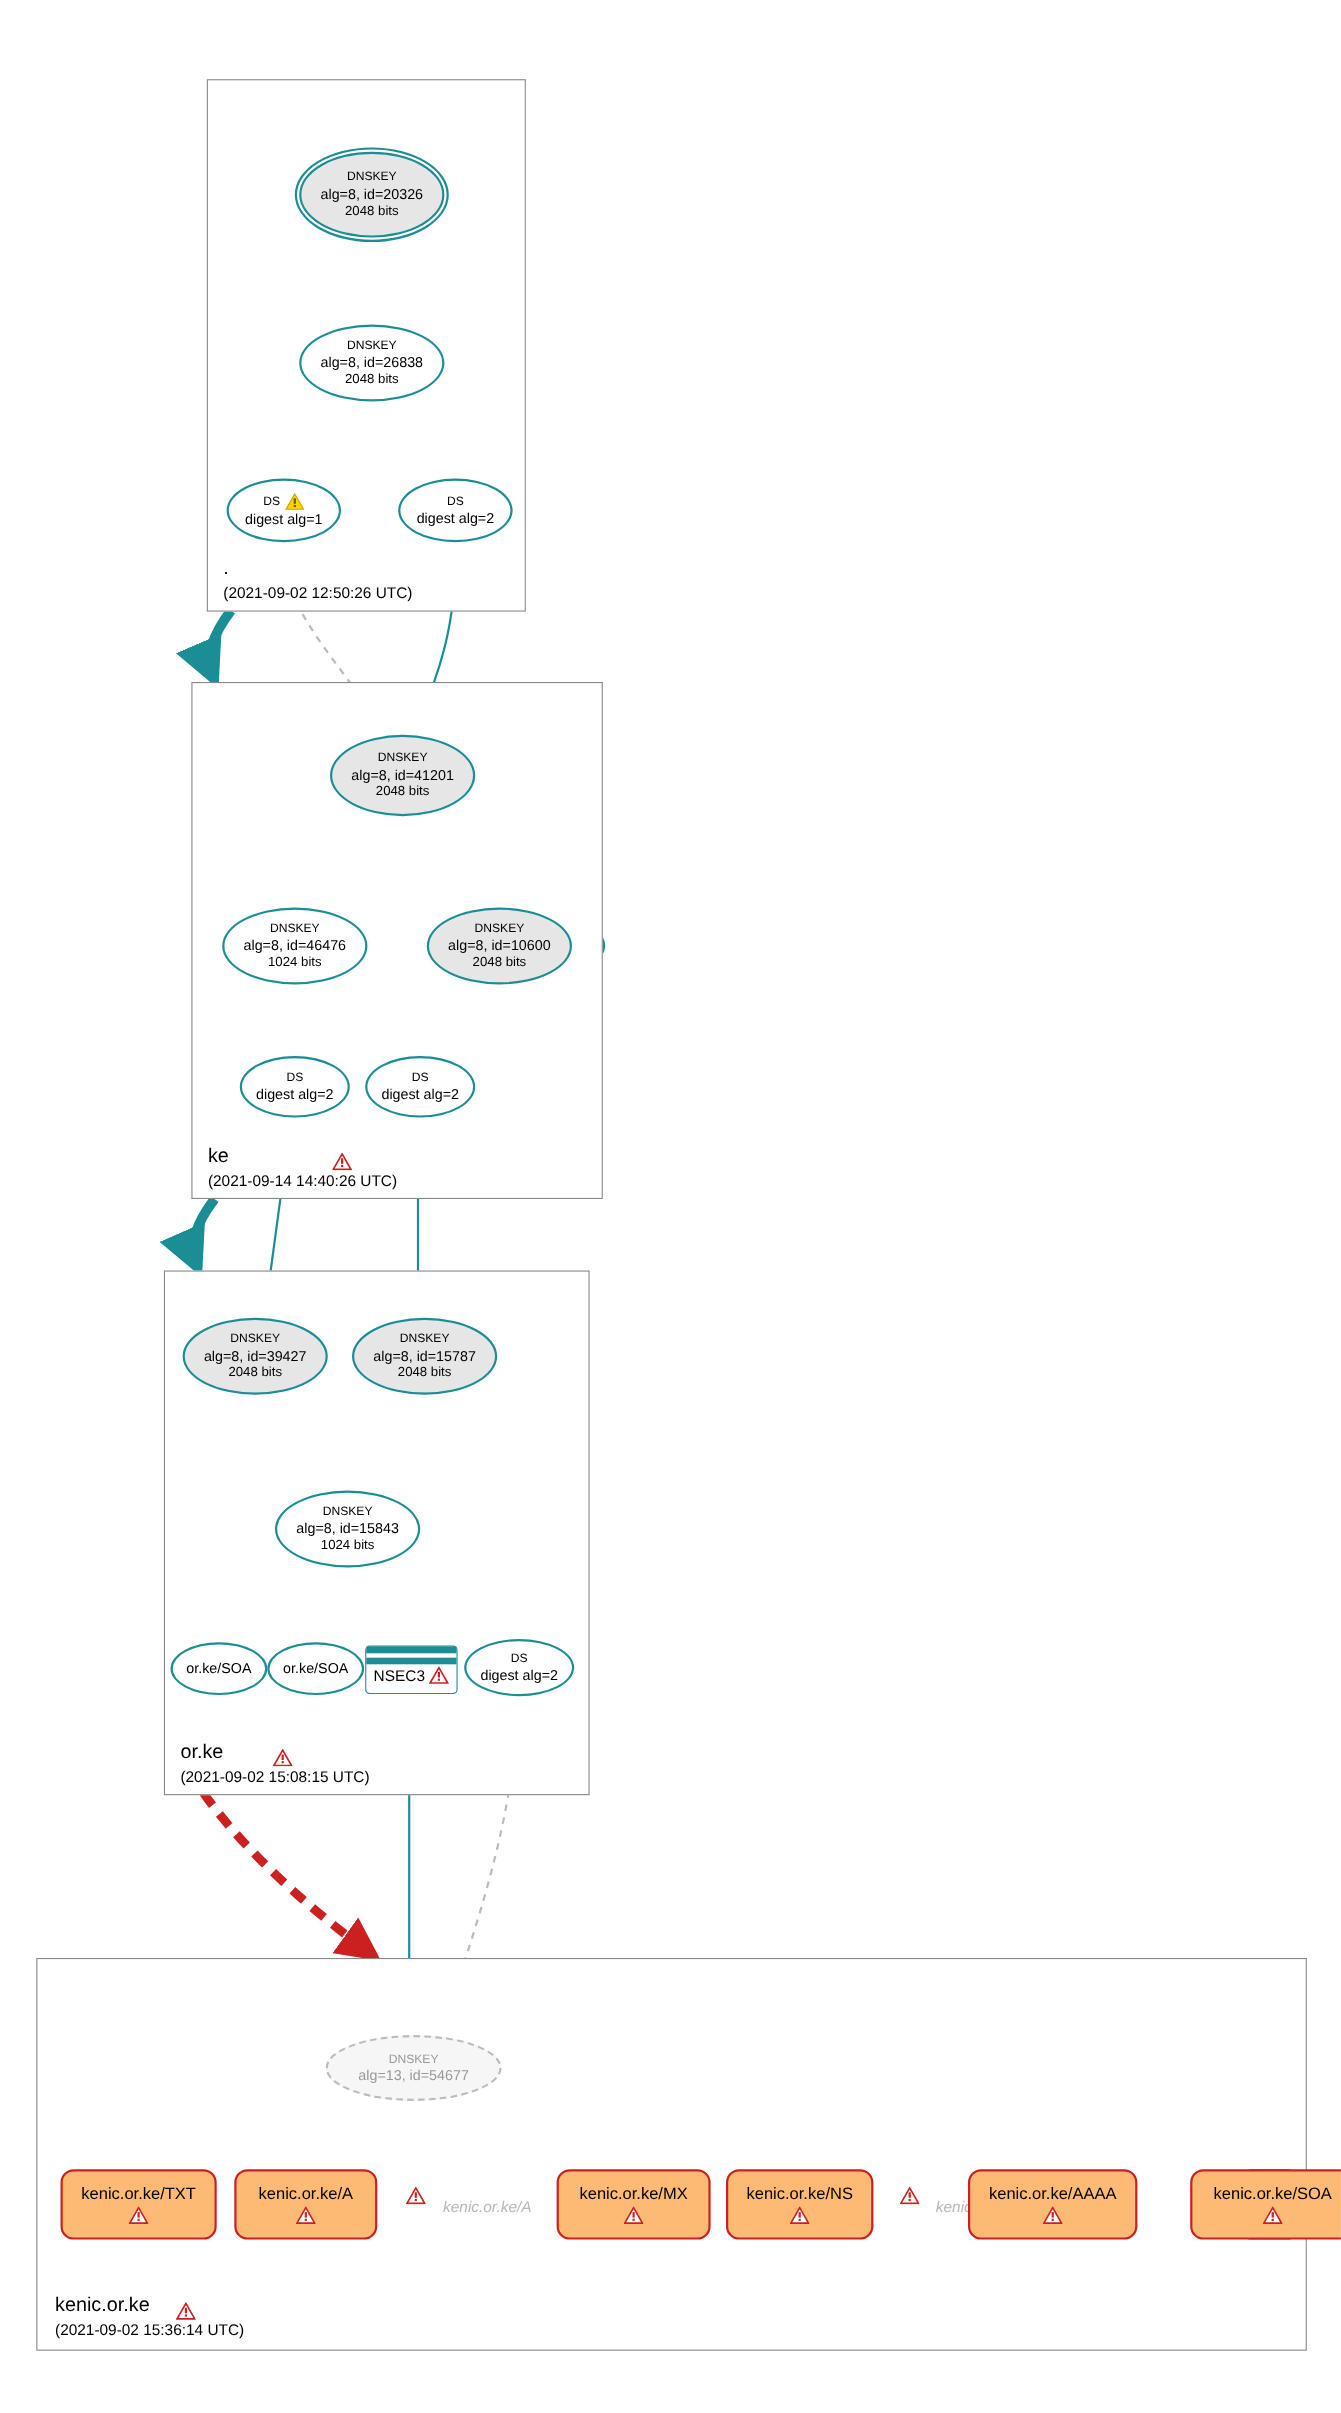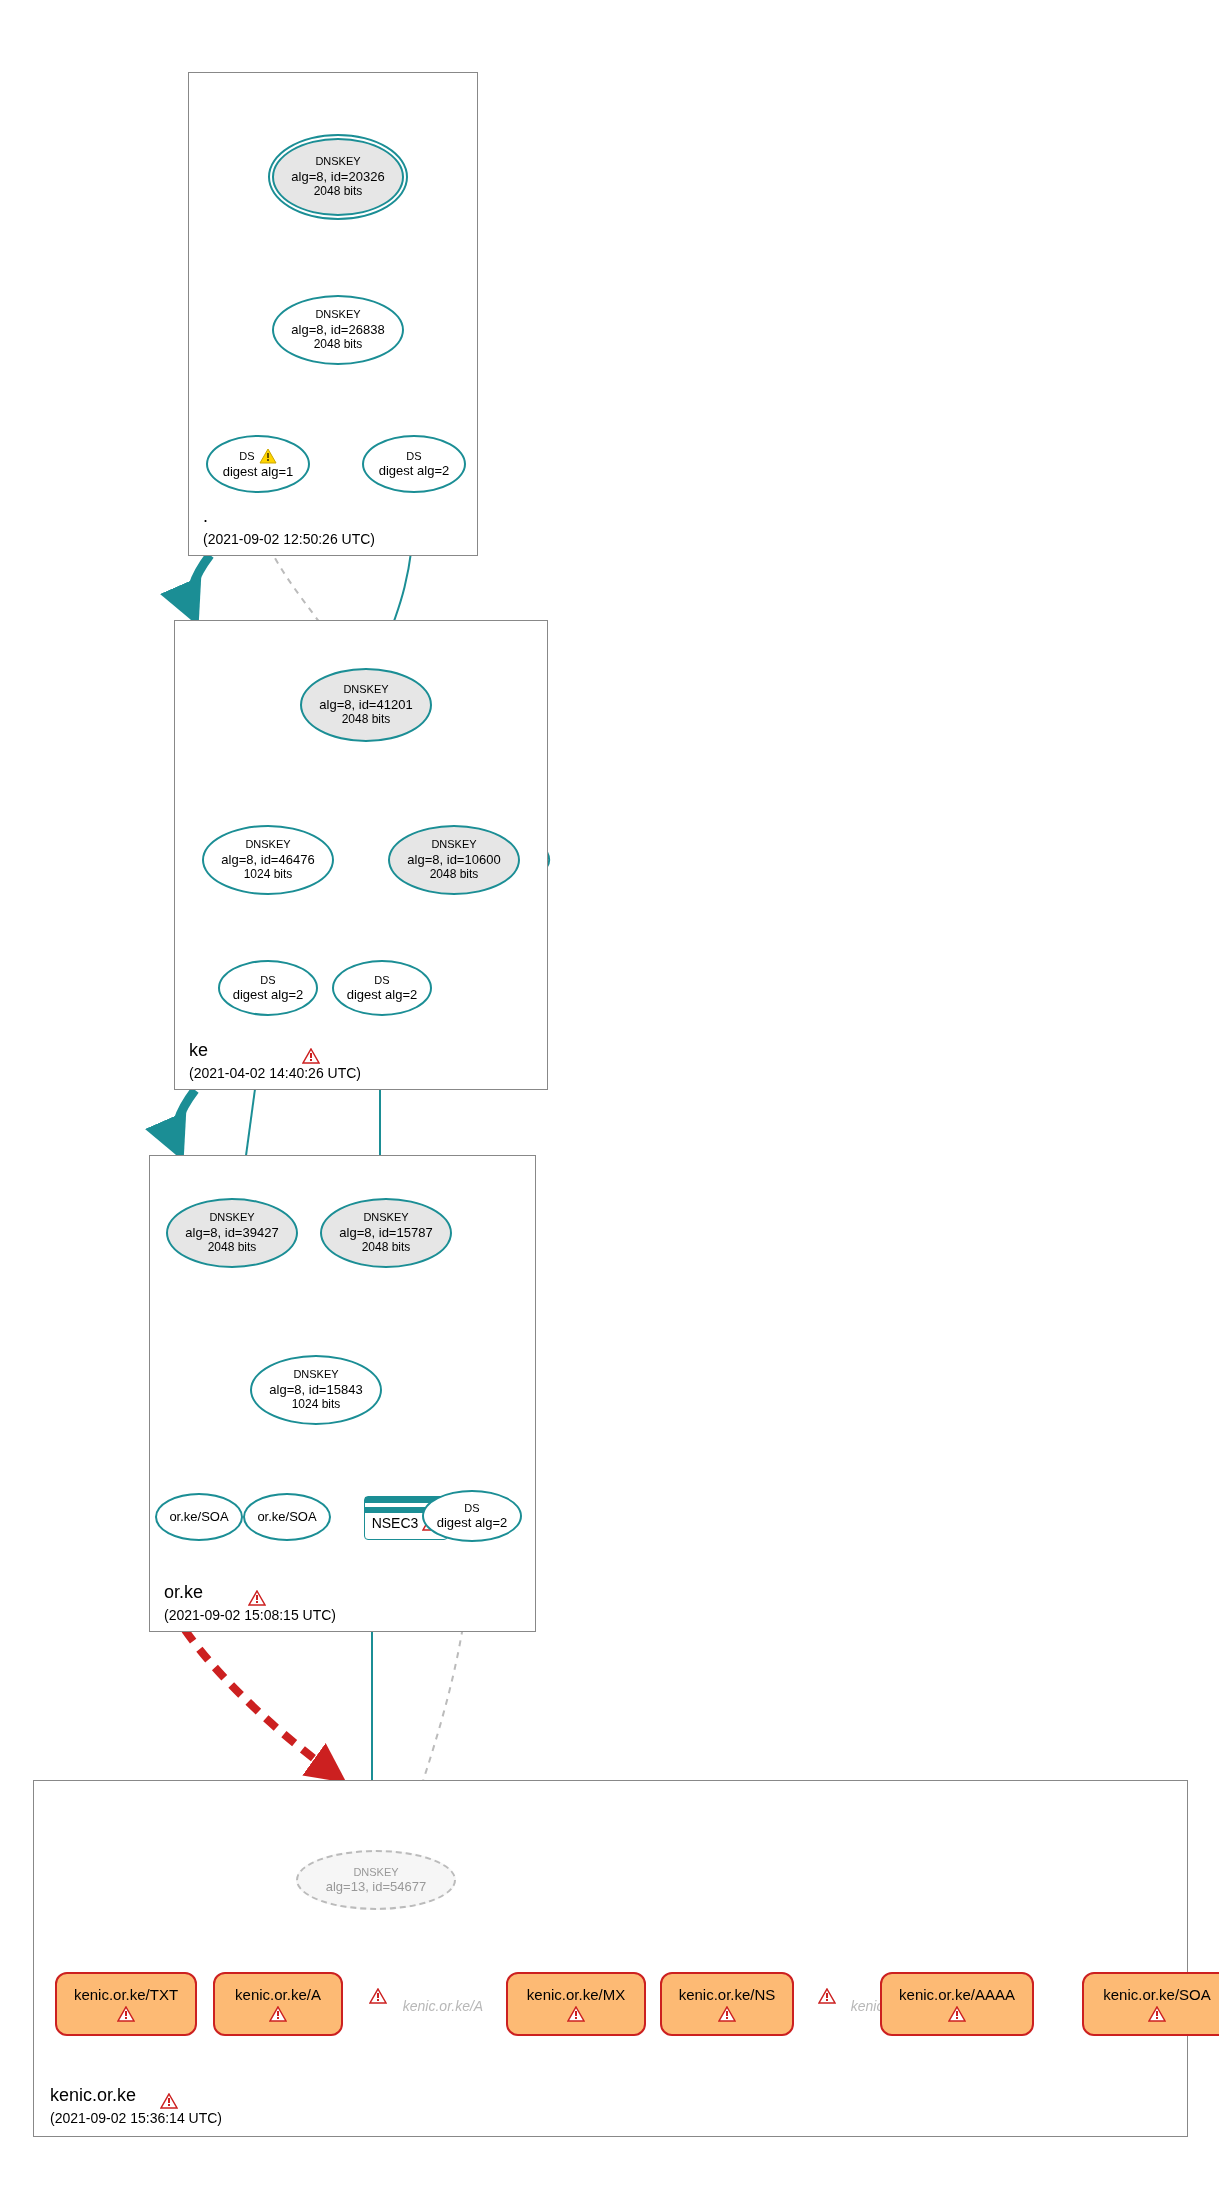--- a/index.html
+++ b/index.html
@@ -48,21 +48,20 @@
     border-radius: 50%;
   }
   .teal   { border-color: #1b8e95; }
   .red    { border-color: #cc2020; }
   .fill-gray  { background: #e6e6e6; }
   .fill-white { background: #fff; }
   .dashed { border-style: dashed; }
   .nsec3 {
     border-radius: 4px;
     border-width: 1px;
-    margin-left: 32px;
   }
   .nsec3 .bar {
     position: absolute;
     left: 0; right: 0;
     height: 6px;
     background: #1b8e95;
   }
   .rrset {
     border-radius: 12px;
     border-width: 2.5px;
@@ -164,21 +163,21 @@
   <path d="M 470,1545 C 470,1650 430,1760 400,1850" fill="none" stroke="#bbb" stroke-width="2" stroke-dasharray="6,6" marker-end="url(#arr-gray)"></path>
 </svg>
 
 <div class="zone" style="left:188px; top:72px; width:288px; height:482px;">
   <div class="zone-label" style="left:14px; bottom:28px;">.</div>
   <div class="zone-ts" style="left:14px; bottom:8px;">(2021-09-02 12:50:26 UTC)</div>
 </div>
 
 <div class="zone" style="left:174px; top:620px; width:372px; height:468px;">
   <div class="zone-label" style="left:14px; bottom:28px;">ke</div>
-  <div class="zone-ts" style="left:14px; bottom:8px;">(2021-04-02 14:40:26 UTC)</div>
+  <div class="zone-ts" style="left:14px; bottom:8px;">(2021-09-14 14:40:26 UTC)</div>
 </div>
 <span class="floating-icon err-tri" style="left:302px; top:1048px;">
     <svg>
       <use href="#err-icon"></use>
     </svg>
   </span>
 
 <div class="zone" style="left:149px; top:1155px; width:385px; height:475px;">
   <div class="zone-label" style="left:14px; bottom:28px;">or.ke</div>
   <div class="zone-ts" style="left:14px; bottom:8px;">(2021-09-02 15:08:15 UTC)</div>

